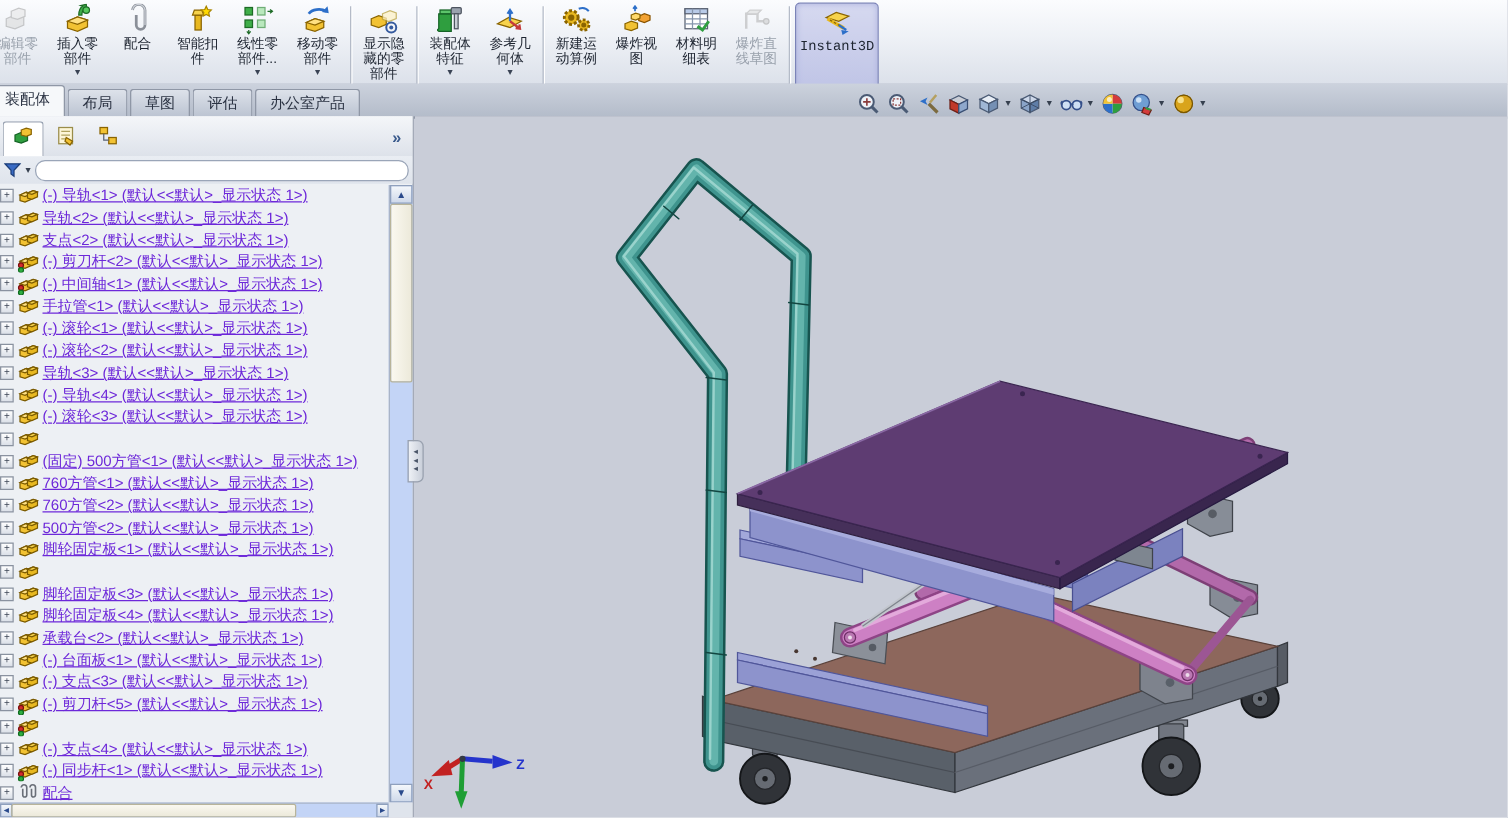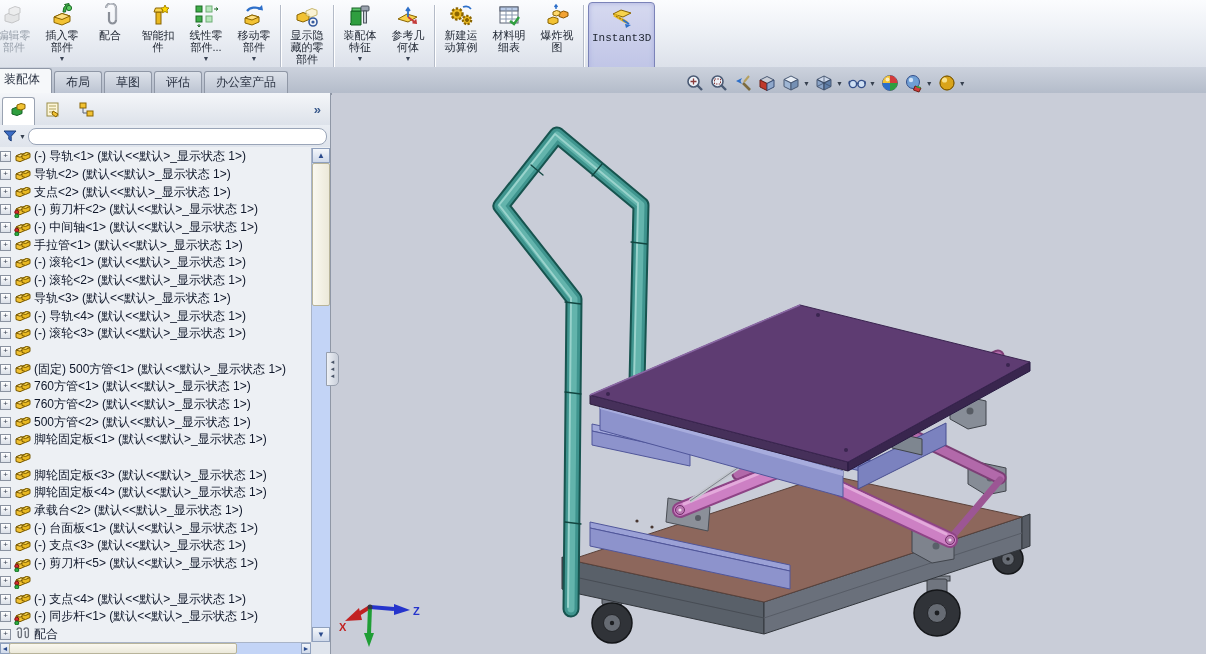--- a/index.html
+++ b/index.html
@@ -40,21 +40,21 @@
   #panel-chevron{margin-left:auto;margin-right:9px;align-self:center;color:#3a5a8c;font-weight:bold;font-size:13px;}
   #filter-row{height:22px;display:flex;align-items:center;padding:1px 3px;background:linear-gradient(#e9edf3,#dfe4ec);box-sizing:border-box;}
   #filter-funnel{display:flex;align-items:center;}
   #filter-dd{font-size:7px;color:#36404f;margin:0 2px;}
   #filter-box{flex:1;height:15px;background:#fff;border:1px solid #9aa5b8;border-radius:8px;}
   #tree{position:absolute;top:55px;left:0;right:19px;bottom:12px;overflow:hidden;font-size:12px;}
   .trow{display:flex;align-items:center;height:17.7px;white-space:nowrap;}
   .expand{width:9px;height:9px;flex:none;border:1px solid #8a92a0;background:linear-gradient(#fff,#dbe0e8);
     margin:0 3px 0 0;font-size:8px;line-height:7px;text-align:center;color:#3a4354;}
   .ticon{width:17px;height:16px;flex:none;margin-right:3px;display:flex;align-items:center;}
-  .ttext{color:#0f172a;}
+  .ttext{color:#6d28d9;text-decoration:underline;}
 
   
   #vscroll{position:absolute;right:0;top:55px;width:19px;bottom:12px;background:#c3d4f6;border-left:1px solid #a9b4c8;box-sizing:border-box;}
   .sbtn{height:15px;background:linear-gradient(#f4f7fb,#cfd9ea);border:1px solid #8fa0bd;color:#2a4a8c;font-size:8px;text-align:center;line-height:14px;box-sizing:border-box;}
   #vscroll .down{position:absolute;bottom:0;left:0;right:0;}
   #vthumb{position:absolute;top:15px;left:0;right:0;height:143px;background:linear-gradient(90deg,#faf8f0,#ece9da);border:1px solid #b8b49a;border-radius:2px;box-sizing:border-box;}
   #hscroll{position:absolute;left:0;bottom:0;right:19px;height:12px;background:#c3d4f6;border-top:1px solid #a9b4c8;box-sizing:border-box;}
   #hthumb{position:absolute;left:9px;top:0;bottom:0;width:228px;background:linear-gradient(#faf8f0,#ece9da);border:1px solid #b8b49a;border-radius:2px;box-sizing:border-box;}
   .hbtn{position:absolute;top:0;bottom:0;width:10px;background:linear-gradient(#f4f7fb,#cfd9ea);border:1px solid #8fa0bd;color:#2a4a8c;font-size:7px;text-align:center;line-height:10px;box-sizing:border-box;}
   #hleft{left:0;} #hright{right:0;}
@@ -222,43 +222,56 @@
             </svg>
           </span>
           <div class="clabel">
             <div class="cline">新建运</div>
             <div class="cline">动算例</div>
           </div>
         </div>
         <div class="cmdbtn">
           <span class="cicon">
             <svg viewBox="0 0 26 26" width="26" height="26">
+              <path d="M4 16 l5 -2 5 1.5 v4 l-5 2 -5 -1.5z" fill="#f2c233" stroke="#8a6400"></path>
+              <path d="M15 10 l4.5 -2 4.5 1.5 v3.5 l-4.5 2 -4.5 -1.5z" fill="#f2a233" stroke="#8a5400"></path>
+              <path d="M9 9 l3.5 -1.5 3.5 1 v3 l-3.5 1.5 -3.5 -1z" fill="#ffd96b" stroke="#8a6400"></path>
+              <path d="M12 6 v-4 m-1.5 2 l1.5 -2 1.5 2" stroke="#2d6fc9" stroke-width="1.4" fill="none"></path>
+            </svg>
+          </span>
+          <div class="clabel">
+            <div class="cline">爆炸视</div>
+            <div class="cline">图</div>
+          </div>
+        </div>
+        <div class="cmdbtn">
+          <span class="cicon">
+            <svg viewBox="0 0 26 26" width="26" height="26">
               <rect x="4" y="4" width="18" height="16" fill="#ffffff" stroke="#5a6272"></rect>
               <rect x="4" y="4" width="18" height="4" fill="#b9cbe8" stroke="#5a6272"></rect>
               <path d="M4 12 h18 M4 16 h18 M10 4 v16 M16 4 v16" stroke="#8796ad" fill="none"></path>
               <path d="M14 18 l4 3 5 -7" stroke="#2f9e3f" stroke-width="2.4" fill="none"></path>
             </svg>
           </span>
           <div class="clabel">
             <div class="cline">材料明</div>
             <div class="cline">细表</div>
           </div>
         </div>
-        <div class="cmdbtn">
-          <span class="cicon">
-            <svg viewBox="0 0 26 26" width="26" height="26">
-              <path d="M4 16 l5 -2 5 1.5 v4 l-5 2 -5 -1.5z" fill="#f2c233" stroke="#8a6400"></path>
-              <path d="M15 10 l4.5 -2 4.5 1.5 v3.5 l-4.5 2 -4.5 -1.5z" fill="#f2a233" stroke="#8a5400"></path>
-              <path d="M9 9 l3.5 -1.5 3.5 1 v3 l-3.5 1.5 -3.5 -1z" fill="#ffd96b" stroke="#8a6400"></path>
-              <path d="M12 6 v-4 m-1.5 2 l1.5 -2 1.5 2" stroke="#2d6fc9" stroke-width="1.4" fill="none"></path>
-            </svg>
-          </span>
-          <div class="clabel">
-            <div class="cline">爆炸视</div>
-            <div class="cline">图</div>
+        <div class="cmdbtn disabled">
+          <span class="cicon">
+            <svg viewBox="0 0 26 26" width="26" height="26">
+              <path d="M5 20 L5 8 L14 8 L14 14 L21 14" fill="none" stroke="#aab0b9" stroke-width="2"></path>
+              <path d="M5 8 l3 -3 9 0 -3 3z" fill="#d7dbe1" stroke="#aab0b9"></path>
+              <circle cx="21" cy="14" r="2.2" fill="#c5cad2" stroke="#9aa0a8"></circle>
+            </svg>
+          </span>
+          <div class="clabel">
+            <div class="cline">爆炸直</div>
+            <div class="cline">线草图</div>
           </div>
         </div>
         <div class="vsep"></div>
         <div class="cmdbtn active">
           <span class="cicon">
             <svg viewBox="0 0 26 26" width="26" height="26">
               <path d="M4 8 l8 -4 10 3 -8 4z" fill="#f7d34c" stroke="#8a6400"></path>
               <path d="M5 9 l13 7.5" stroke="#e8b820" stroke-width="3"></path>
               <path d="M7 10 l11 6.5" stroke="#8a6400" stroke-width="1" stroke-dasharray="2 1.6"></path>
               <path d="M22 19 l-5 3 -1 -4z" fill="#2d6fc9"></path>

